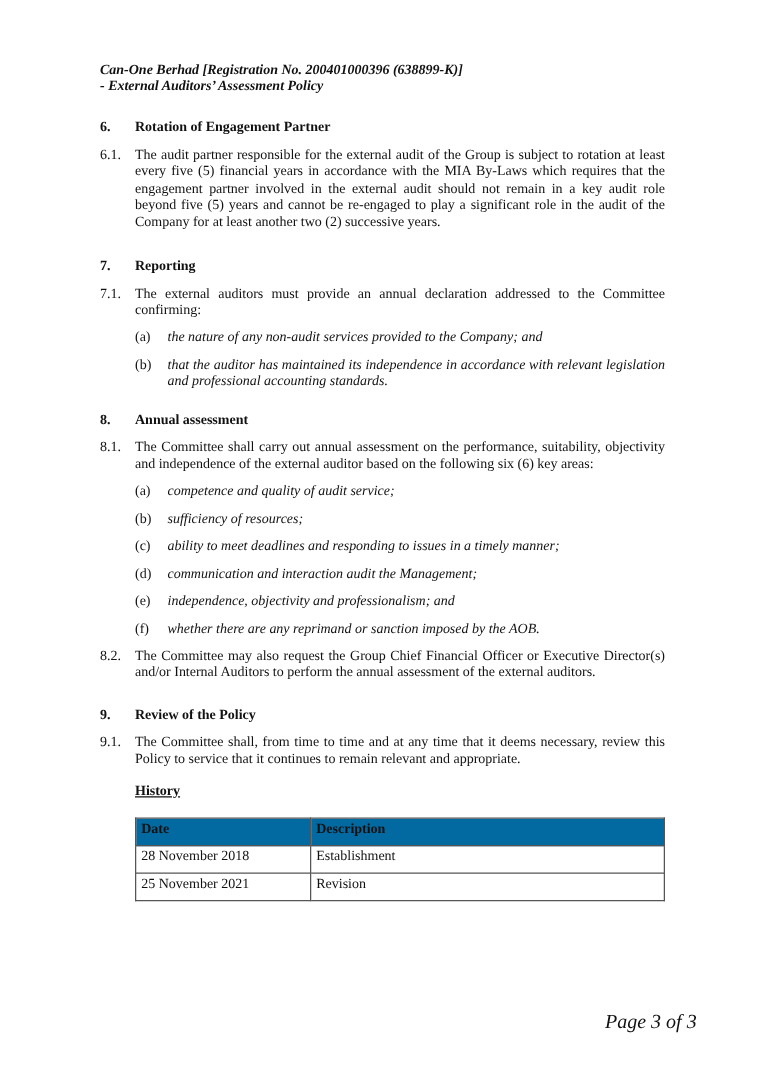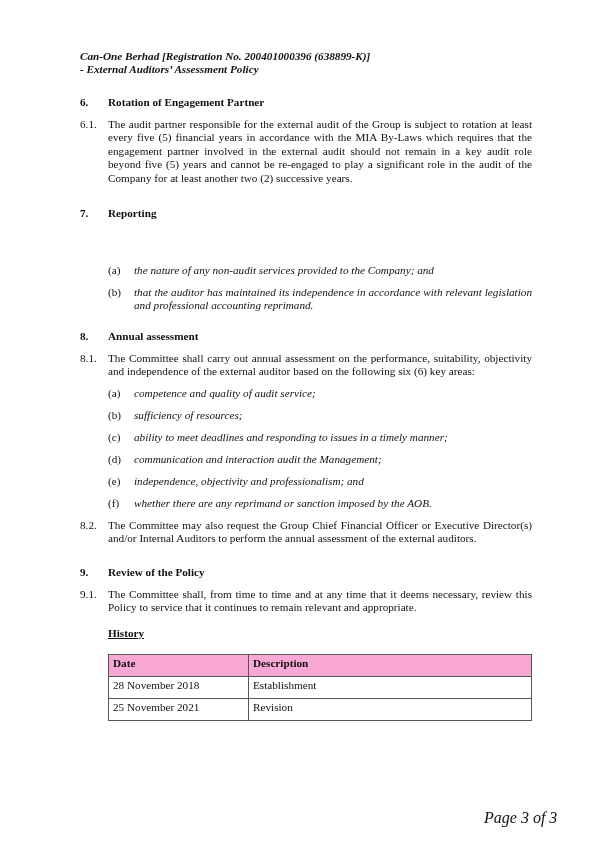--- a/index.html
+++ b/index.html
@@ -29,21 +29,21 @@
   .history { position: absolute; left: 108px; top: 627px; font-weight: bold; text-decoration: underline; }
 
   table.hist {
     position: absolute; left: 108px; top: 654px; width: 424px;
     border-collapse: collapse; font-size: 11.2px; line-height: 13px;
   }
   table.hist th, table.hist td {
     border: 1px solid #555555; text-align: left; vertical-align: top;
     padding: 2px 4px 6px 4px;
   }
-  table.hist th { background: #f9a8d4; font-weight: bold; height: 12px; }
+  table.hist th { background: #0369a1; font-weight: bold; height: 12px; }
   table.hist td { height: 12px; }
   table.hist .c1 { width: 131px; }
 
   .footer { position: absolute; left: 484px; top: 811px; font-style: italic; font-size: 16px; }
 </style>
 </head>
 <body>
 
 <div class="page">
 
@@ -58,27 +58,31 @@
   </div>
   <div class="para" style="top:118px;font-family:Liberation Serif, serif;">
     <span class="num">6.1.</span>
     <div class="body">The audit partner responsible for the external audit of the Group is subject to rotation at least every five (5) financial years in accordance with the MIA By-Laws which requires that the engagement partner involved in the external audit should not remain in a key audit role beyond five (5) years and cannot be re-engaged to play a significant role in the audit of the Company for at least another two (2) successive years.</div>
   </div>
 
   <div class="sec-title" style="top:207px;">
     <span class="num">7.</span>
     <span class="txt">Reporting</span>
   </div>
+  <div class="para" style="top:229px;">
+    <span class="num">7.1.</span>
+    <div class="body">The external auditors must provide an annual declaration addressed to the Committee confirming:</div>
+  </div>
   <div class="item" style="top:264px;">
     <span class="lbl">(a)</span>
     <div class="body">the nature of any non-audit services provided to the Company; and</div>
   </div>
   <div class="item" style="top:286px;">
     <span class="lbl">(b)</span>
-    <div class="body">that the auditor has maintained its independence in accordance with relevant legislation and professional accounting reprimand.</div>
+    <div class="body">that the auditor has maintained its independence in accordance with relevant legislation and professional accounting standards.</div>
   </div>
 
   <div class="sec-title" style="top:330px;">
     <span class="num">8.</span>
     <span class="txt">Annual assessment</span>
   </div>
   <div class="para" style="top:352px;">
     <span class="num">8.1.</span>
     <div class="body">The Committee shall carry out annual assessment on the performance, suitability, objectivity and independence of the external auditor based on the following six (6) key areas:</div>
   </div>

